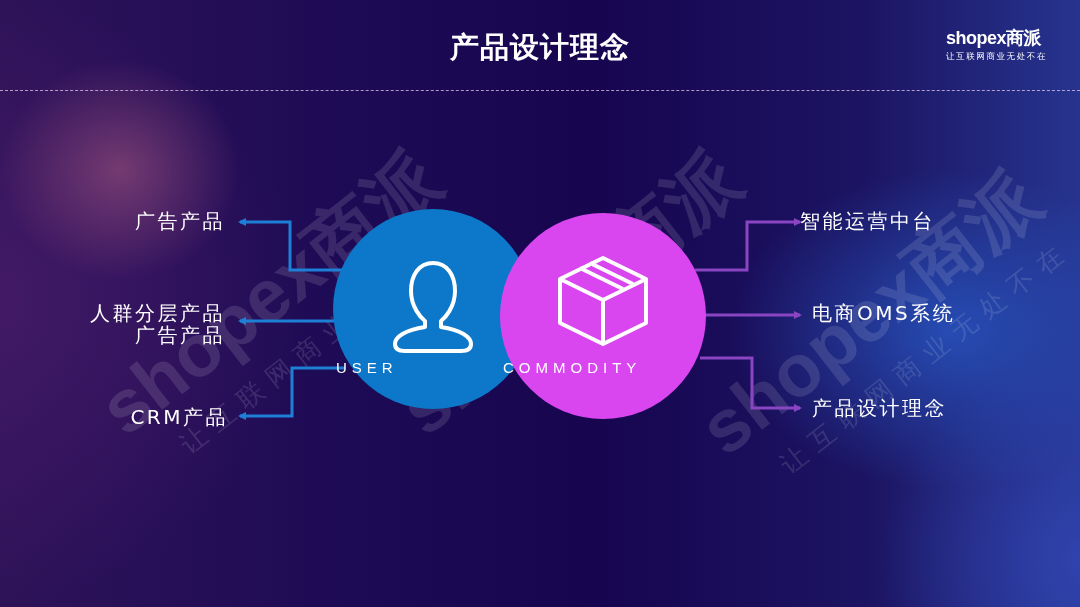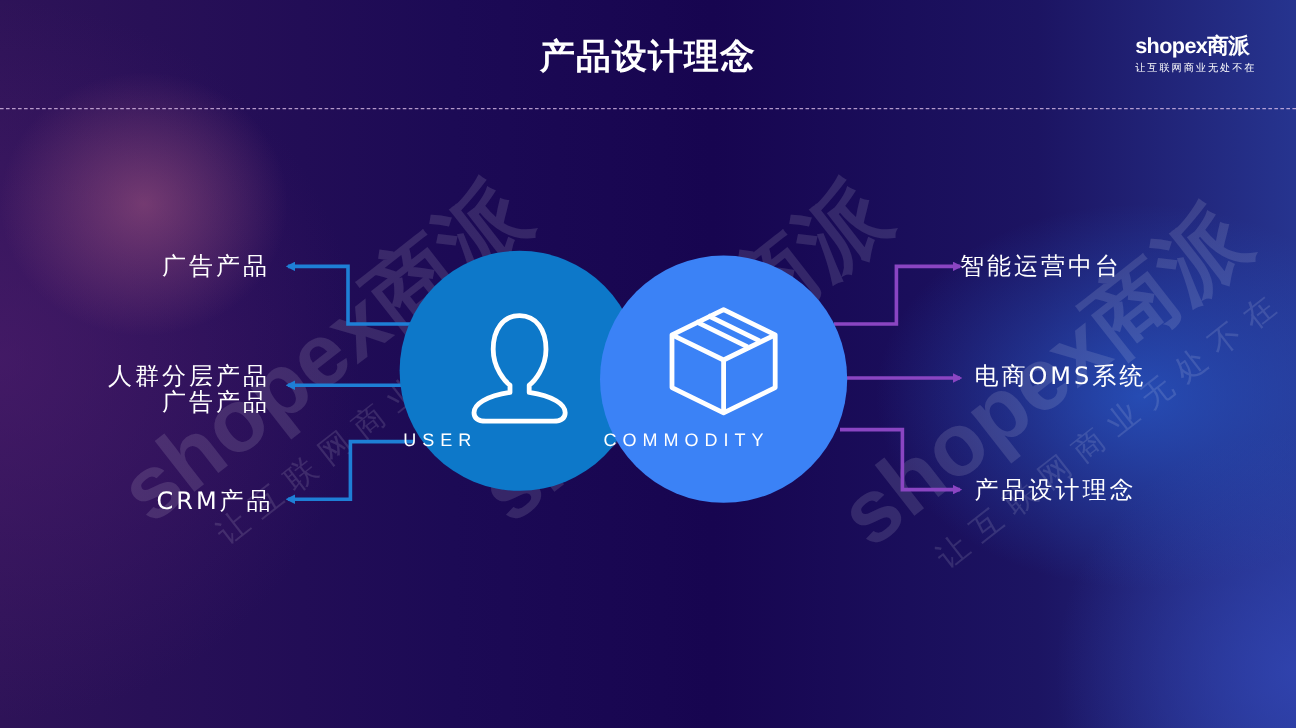--- a/index.html
+++ b/index.html
@@ -16,21 +16,21 @@
   .title{position:absolute;top:28px;left:0;width:1080px;text-align:center;font-size:29px;font-weight:bold;letter-spacing:1px;}
   .logo{position:absolute;top:26px;left:946px;width:110px;}
   .logo .brand{font-family:"Liberation Sans",sans-serif;font-size:18px;font-weight:bold;letter-spacing:-0.5px;}
   .logo .slogan{font-size:8.5px;letter-spacing:1.6px;margin-top:1px;}
   .divider{position:absolute;top:90px;left:0;width:1080px;border-top:1.5px dashed rgba(230,200,240,0.75);}
   .watermark{position:absolute;color:rgba(255,255,255,0.12);transform:rotate(-38deg);transform-origin:left top;white-space:nowrap;}
   .watermark .wm-brand{font-family:"Liberation Sans",sans-serif;font-size:74px;font-weight:bold;}
   .watermark .wm-slogan{font-size:26px;letter-spacing:10px;margin-left:40px;}
   .circle{position:absolute;border-radius:50%;}
   .circle.user{left:333px;top:209px;width:200px;height:200px;background:#0d78c9;}
-  .circle.commodity{left:500px;top:213px;width:206px;height:206px;background:#3b82f6;}
+  .circle.commodity{left:500px;top:213px;width:206px;height:206px;background:#d946ef;}
   .circle .label{position:absolute;width:100%;text-align:left;font-size:15px;letter-spacing:5px;font-family:"Liberation Sans",sans-serif;}
   .circle.user .label{top:150px;left:3px;}
   .circle.commodity .label{top:146px;left:3px;}
   .circle svg{position:absolute;}
   .item{position:absolute;font-size:20px;letter-spacing:2.5px;line-height:22px;}
   .left{text-align:right;}
   svg.connectors{position:absolute;left:0;top:0;}
 </style>
 </head>
 <body>

